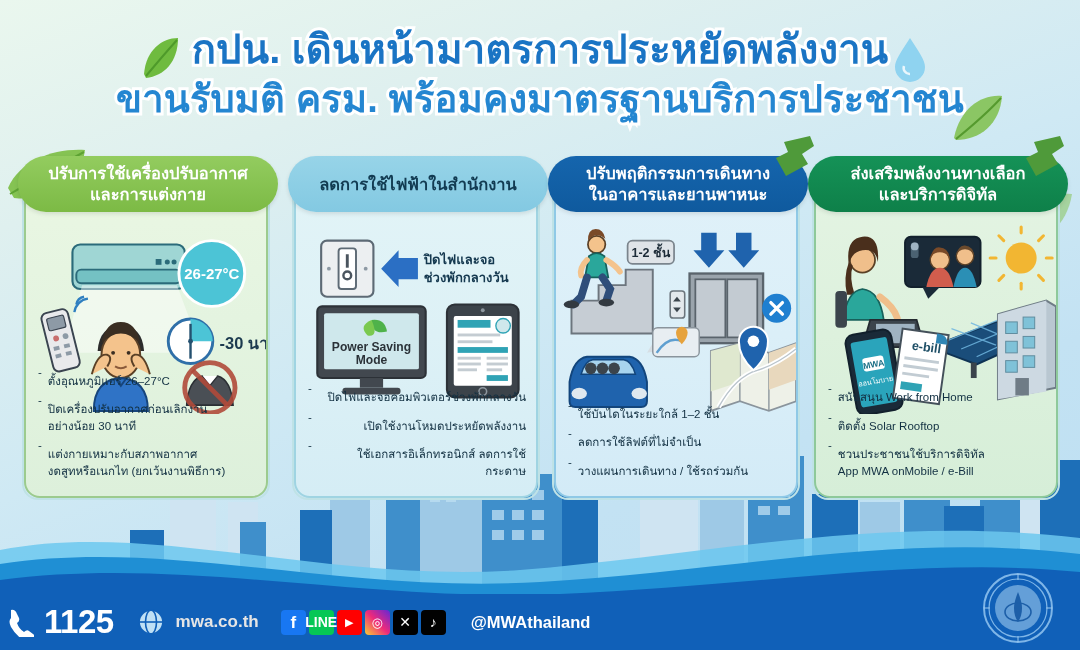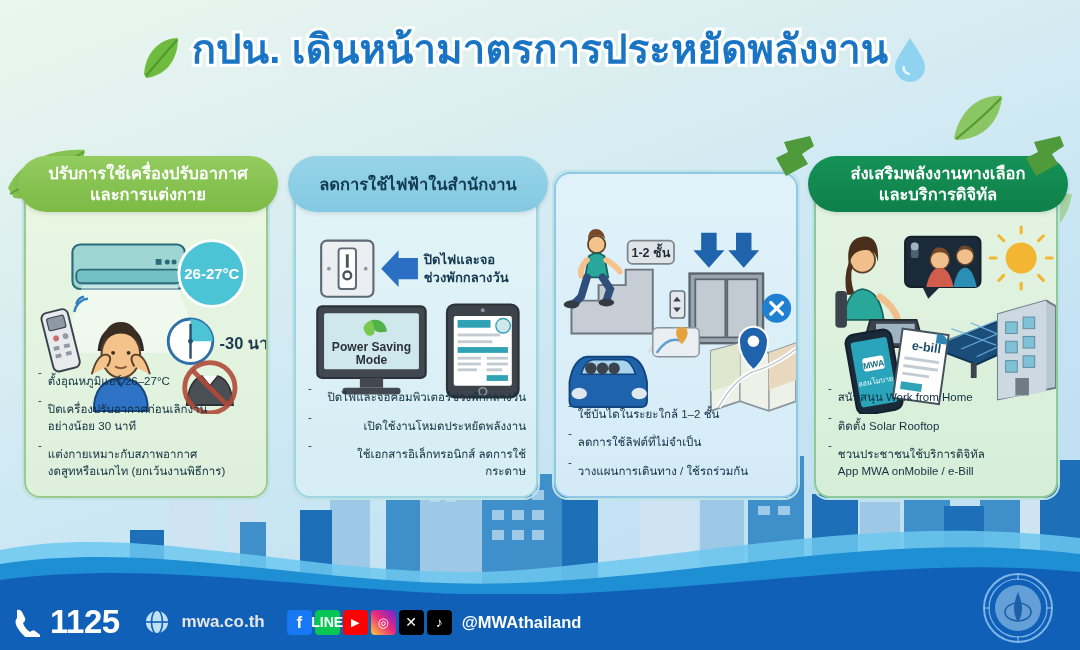--- a/index.html
+++ b/index.html
@@ -83,26 +83,26 @@
   .green-arrow { position: absolute; z-index: 7; }
 
   
   #skyline { position: absolute; left: 0; bottom: 55px; width: 1080px; height: 185px; z-index: 1; }
   #wave { position: absolute; left: 0; bottom: 42px; width: 1080px; height: 110px; z-index: 3; }
 
   
   #footer {
     position: absolute; left: 0; bottom: 0; width: 1080px; height: 56px;
     background: #1060b8; z-index: 8;
-    display: flex; align-items: center; padding-left: 10px; gap: 10px;
+    display: flex; align-items: center; padding-left: 4px; gap: 10px;
   }
   #phone-num { color:#fff; font-size: 33px; font-weight: bold; letter-spacing: -.5px; }
   #website { color:#e5e5e5; font-size: 17px; font-weight: bold; margin-left: 2px;}
   .sicon { width: 25px; height: 25px; border-radius: 4px; display:flex; align-items:center; justify-content:center; }
-  #handle { color:#fff; font-size: 16.5px; font-weight: bold; margin-left: 0; }
+  #handle { color:#fff; font-size: 16.5px; font-weight: bold; margin-left: 15px; }
   #socials { display:flex; gap:3px; margin-left: 12px; align-items:center; }
   #seal { position:absolute; right: 26px; bottom: 6px; z-index: 9; }
 </style>
 </head>
 <body>
 
 <div id="poster">
 
   <svg class="bg-leaf" style="left:0px;top:140px;" width="90" height="70" viewBox="0 0 90 70">
     <path d="M8 48 C20 20 55 8 85 10 C80 44 50 62 14 58 Z" fill="#7fc04a" opacity=".95"></path>
@@ -122,20 +122,21 @@
     </svg>
     <svg class="title-deco" style="left:893px;top:10px;" width="34" height="46" viewBox="0 0 34 46">
       <path d="M17 2 C26 16 32 24 32 31 A15 15 0 0 1 2 31 C2 24 8 16 17 2 Z" fill="#8fd3f0"></path>
       <path d="M11 30 a6 6 0 0 0 6 8" stroke="#ffffff" stroke-width="2.5" fill="none" opacity=".8"></path>
     </svg>
     <svg class="title-deco" style="left:950px;top:66px;" width="56" height="52" viewBox="0 0 56 52">
       <path d="M4 46 C10 16 32 2 52 4 C50 32 30 48 6 48 Z" fill="#7fc04a" opacity=".85"></path>
       <path d="M6 47 C22 34 40 18 51 6" stroke="#559a2e" stroke-width="2" fill="none"></path>
     </svg>
     <div class="title-line l1">กปน. เดินหน้ามาตรการประหยัดพลังงาน</div>
+    <div class="title-line l2">ขานรับมติ ครม. พร้อมคงมาตรฐานบริการประชาชน</div>
   </div>
 
   <svg id="skyline" viewBox="0 0 1080 185" preserveAspectRatio="none">
     <g fill="#cfe4f2">
       <rect x="170" y="60" width="46" height="125"></rect>
       <rect x="228" y="92" width="30" height="93"></rect>
       <rect x="640" y="40" width="58" height="145"></rect>
       <rect x="1000" y="78" width="50" height="107"></rect>
     </g>
     <g fill="#9ec9e6">
@@ -402,20 +403,23 @@
           <div class="bullet">
             <span class="dash">-</span>
             <span class="btext">ลดการใช้ลิฟต์ที่ไม่จำเป็น</span>
           </div>
           <div class="bullet">
             <span class="dash">-</span>
             <span class="btext">วางแผนการเดินทาง / ใช้รถร่วมกัน</span>
           </div>
         </div>
       </div>
+      <div class="card-head">
+        <span><span>ปรับพฤติกรรมการเดินทาง</span><br><span>ในอาคารและยานพาหนะ</span></span>
+      </div>
     </div>
 
     <div class="card card-4">
       <div class="panel">
         <svg class="card-art" viewBox="0 0 248 190">
 
           <circle cx="48" cy="34" r="13" fill="#f0bf8b" stroke="#5a4026" stroke-width="1.8"></circle>
           <path d="M34 40 q-4 -28 14 -30 q18 -2 16 26 q-2 -14 -16 -12 q-12 2 -14 16 z" fill="#4a2f1c"></path>
           <path d="M34 36 q-6 16 -2 34 l8 0 q-6 -18 -2 -30 z" fill="#4a2f1c"></path>
           <path d="M28 96 q4 -30 20 -32 q18 2 22 32 z" fill="#2aa79b" stroke="#17625c" stroke-width="1.8"></path>

